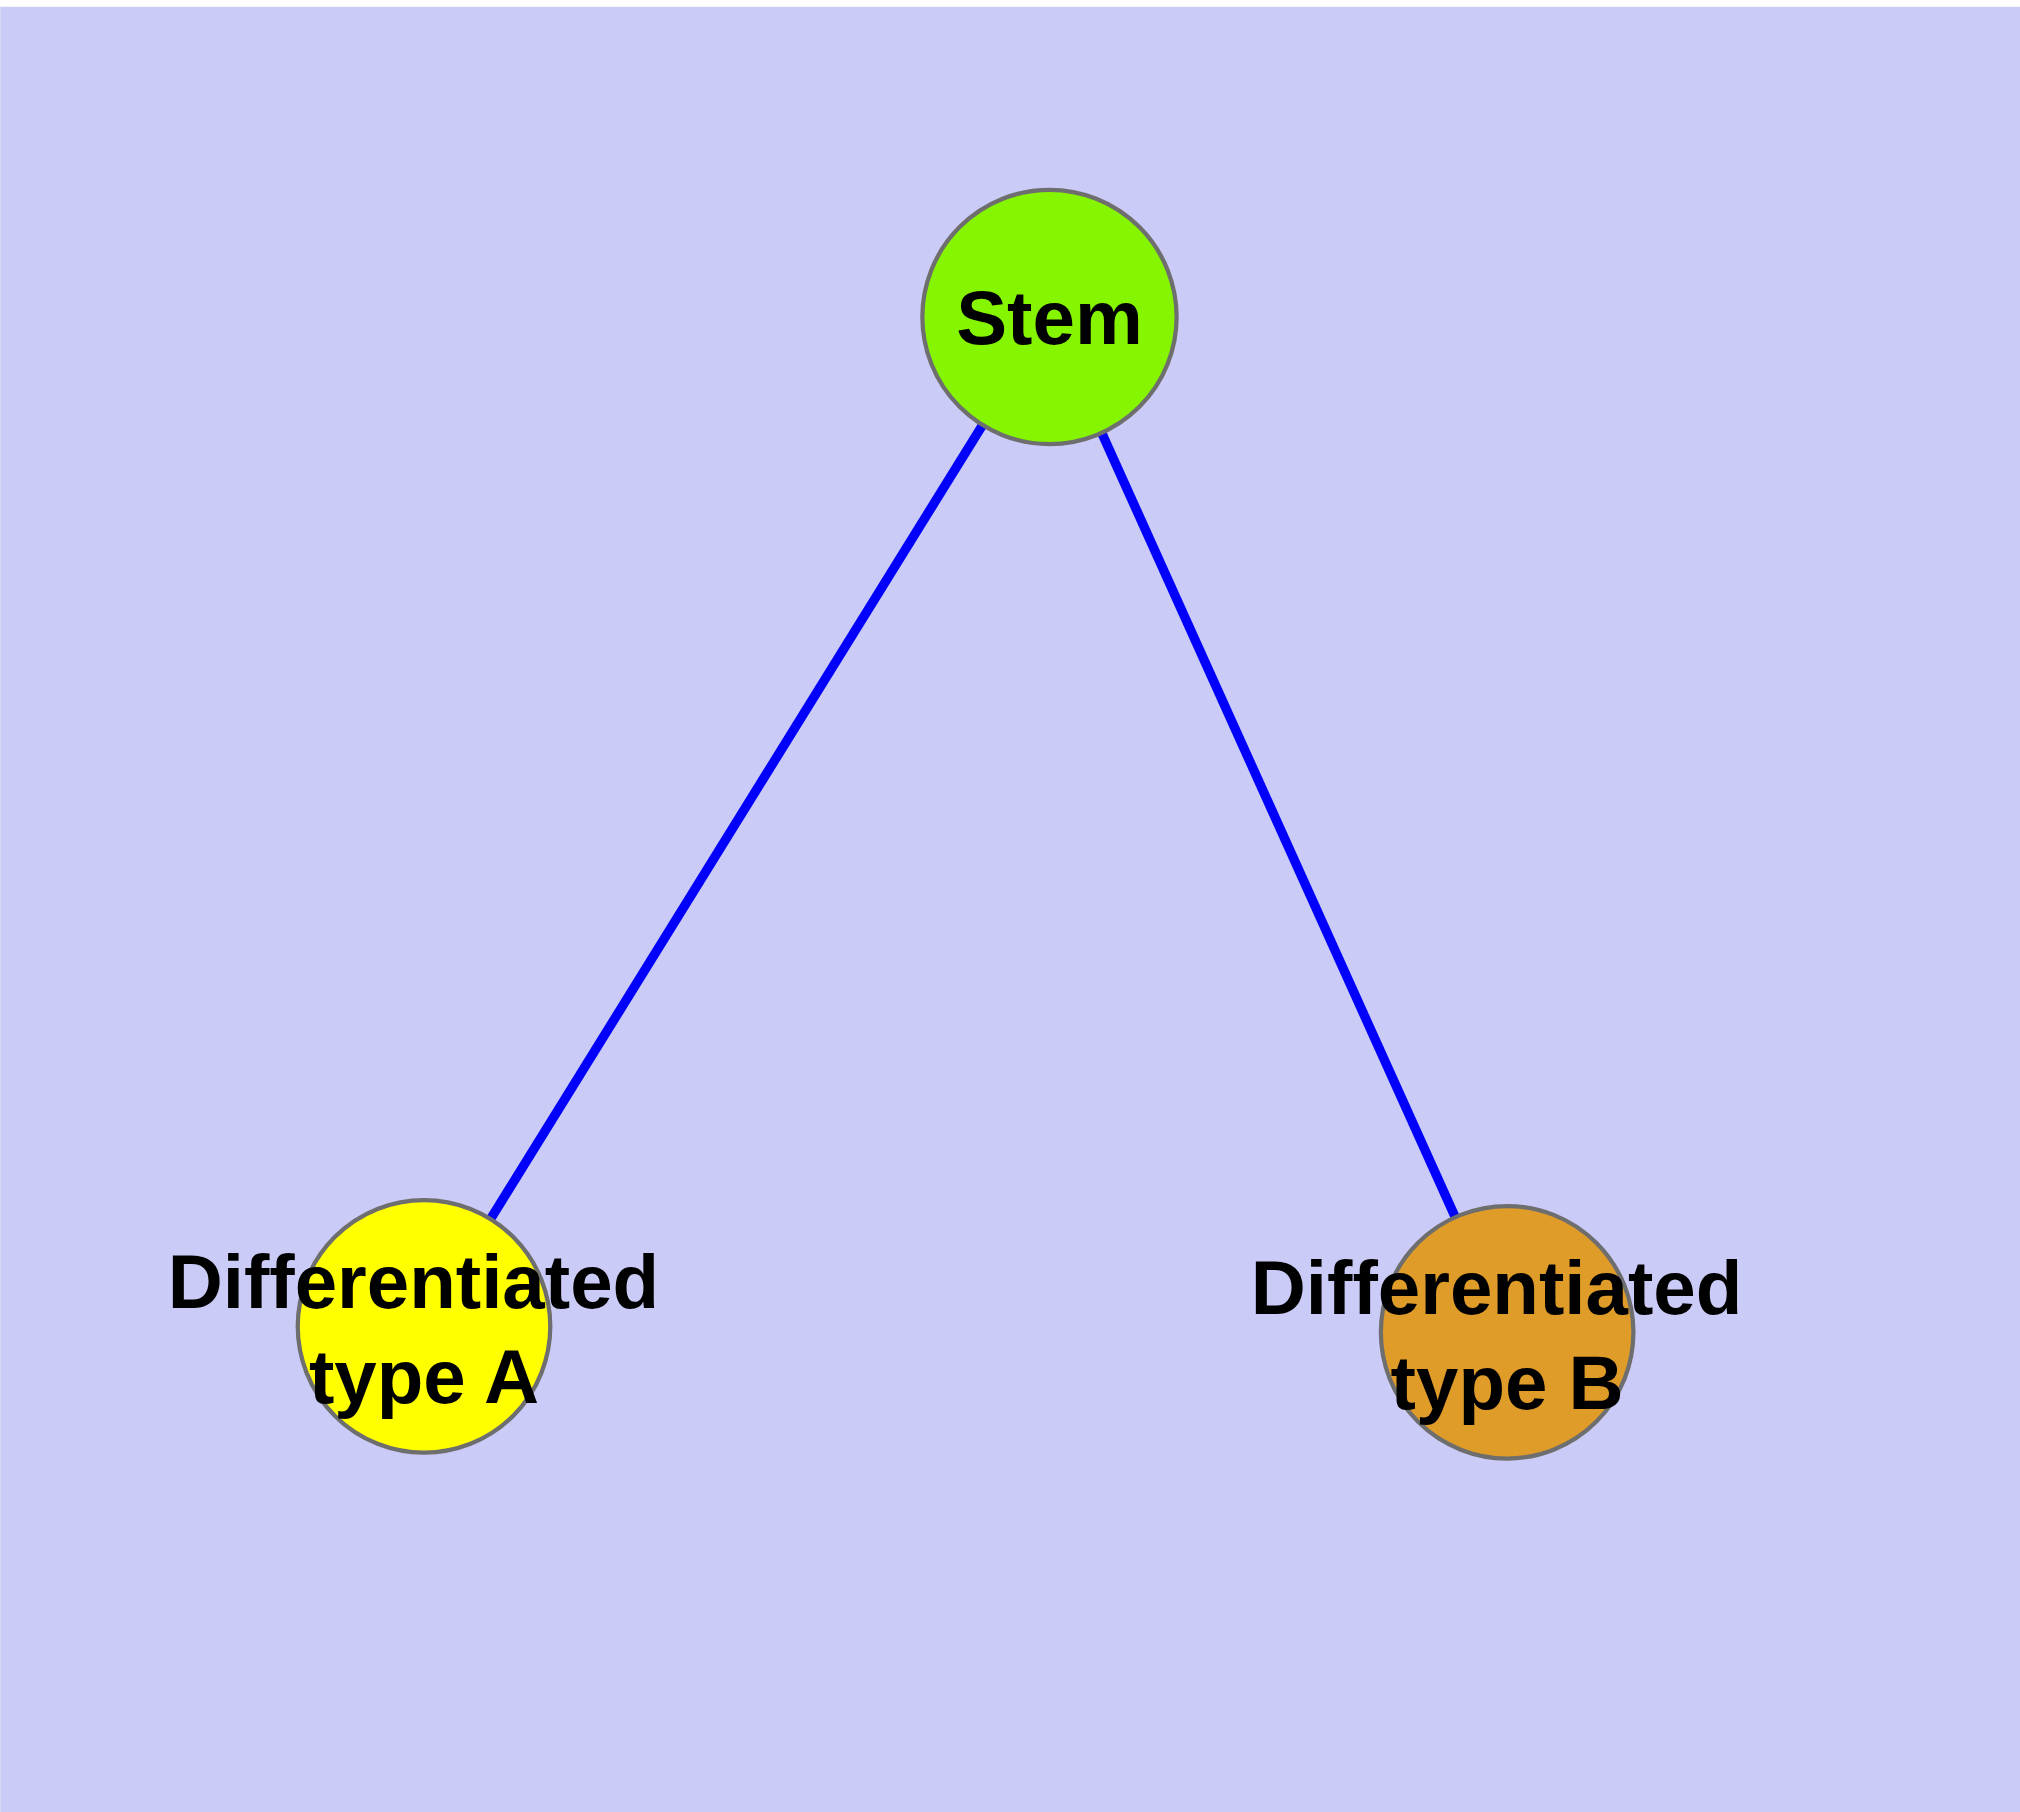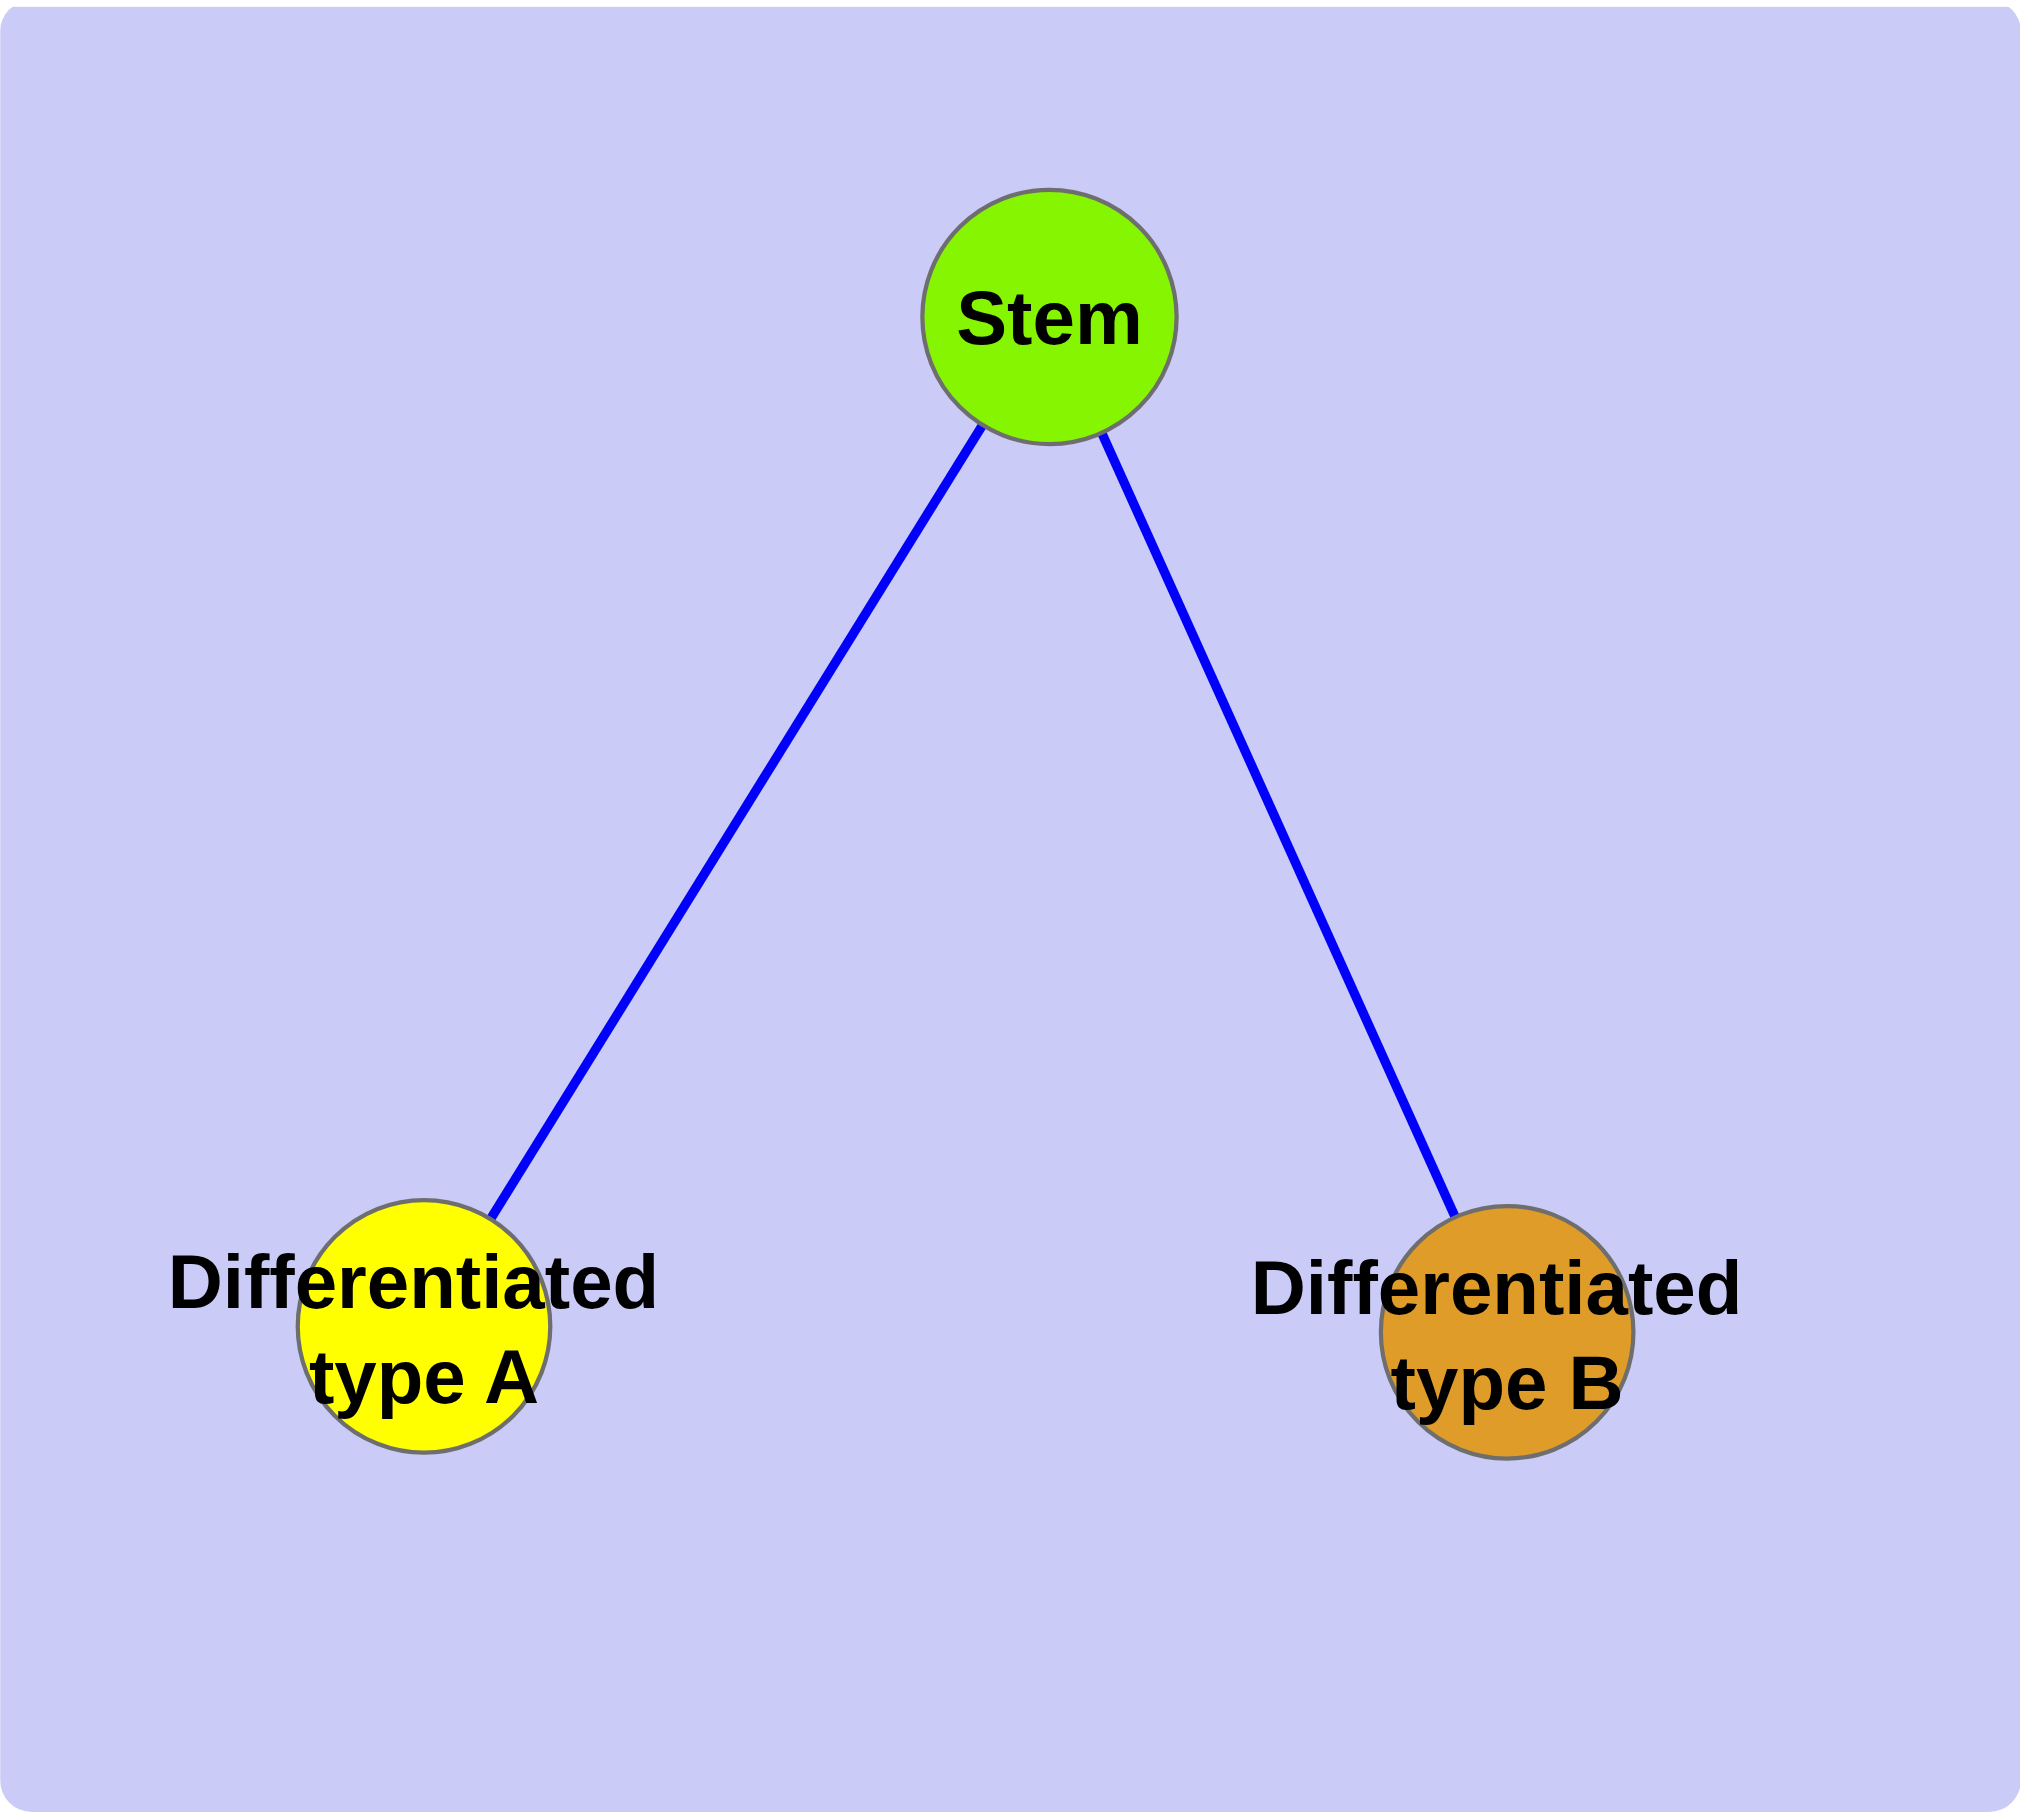--- a/index.html
+++ b/index.html
@@ -6,21 +6,20 @@
     margin: 0;
     padding: 0;
     background: #ffffff;
   }
   #stage {
     position: relative;
     width: 2021px;
     height: 1812px;
     background: #ffffff;
     overflow: hidden;
-    border-radius: 32px;
   }
   svg {
     display: block;
   }
   .node-label {
     font-family: "Liberation Sans", "DejaVu Sans", sans-serif;
     font-weight: bold;
     font-size: 90px;
     text-anchor: middle;
   }

